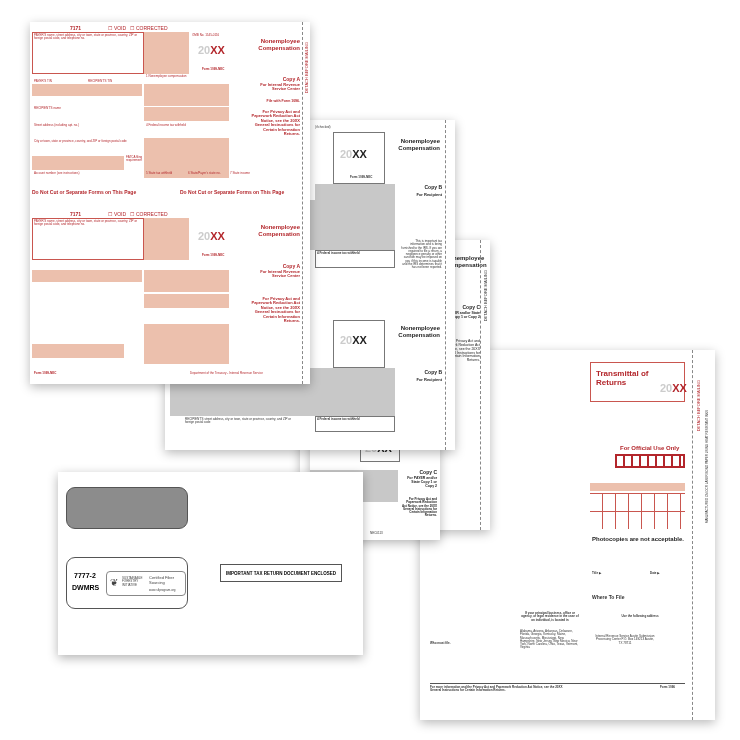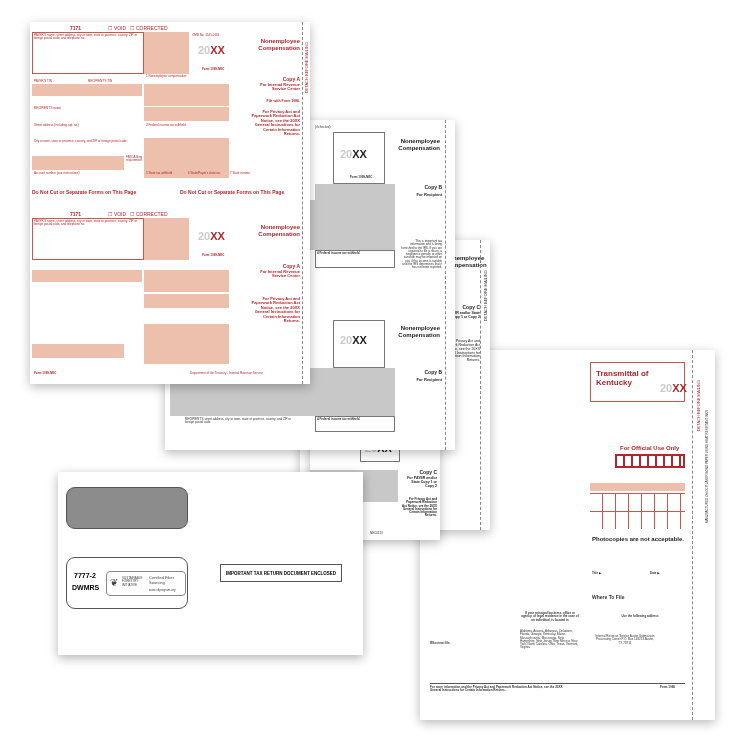--- a/index.html
+++ b/index.html
@@ -20,21 +20,21 @@
   .xx{font-weight:bold;font-size:11px;}
   .xx .pre{color:#ccc;}
   .side{font-size:5px;text-align:right;font-weight:bold;}
   .env{position:absolute;background:#fff;box-shadow:0 3px 10px rgba(0,0,0,0.3);}
 </style>
 </head>
 <body>
 
 <div class="sheet" style="left:420px;top:350px;width:295px;height:370px;">
   <div class="bx rb" style="left:170px;top:12px;width:95px;height:40px;"></div>
-  <div class="f red bold" style="left:176px;top:20px;font-size:8px;width:60px;">Transmittal of Kentucky</div>
+  <div class="f red bold" style="left:176px;top:20px;font-size:8px;width:60px;">Transmittal of Returns</div>
   <div class="f red xx" style="left:240px;top:32px;"><span class="pre">20</span><span>XX</span></div>
   <div class="f red bold" style="left:200px;top:95px;font-size:6px;">For Official Use Only</div>
   <div class="bx" style="left:195px;top:104px;width:70px;height:14px;border:2px solid #b3262b;background:repeating-linear-gradient(90deg,#fff 0 6px,#b3262b 6px 8px);"></div>
   <div class="bx rfill" style="left:170px;top:133px;width:95px;height:8px;"></div>
   <div class="bx" style="left:170px;top:143px;width:95px;height:36px;background:repeating-linear-gradient(90deg,transparent 0 12px,#c9564f 12px 13px),repeating-linear-gradient(0deg,transparent 0 17px,#c9564f 17px 18px);"></div>
   <div class="f bold" style="left:172px;top:186px;font-size:6px;color:#222;">Photocopies are not acceptable.</div>
   <div class="f gray bold" style="left:172px;top:222px;">Title ▶</div>
   <div class="f gray bold" style="left:230px;top:222px;">Date ▶</div>
   <div class="f gray bold" style="left:172px;top:245px;font-size:5px;">Where To File</div>
   <div class="f gray" style="left:10px;top:292px;font-weight:bold;">Who must file.</div>

